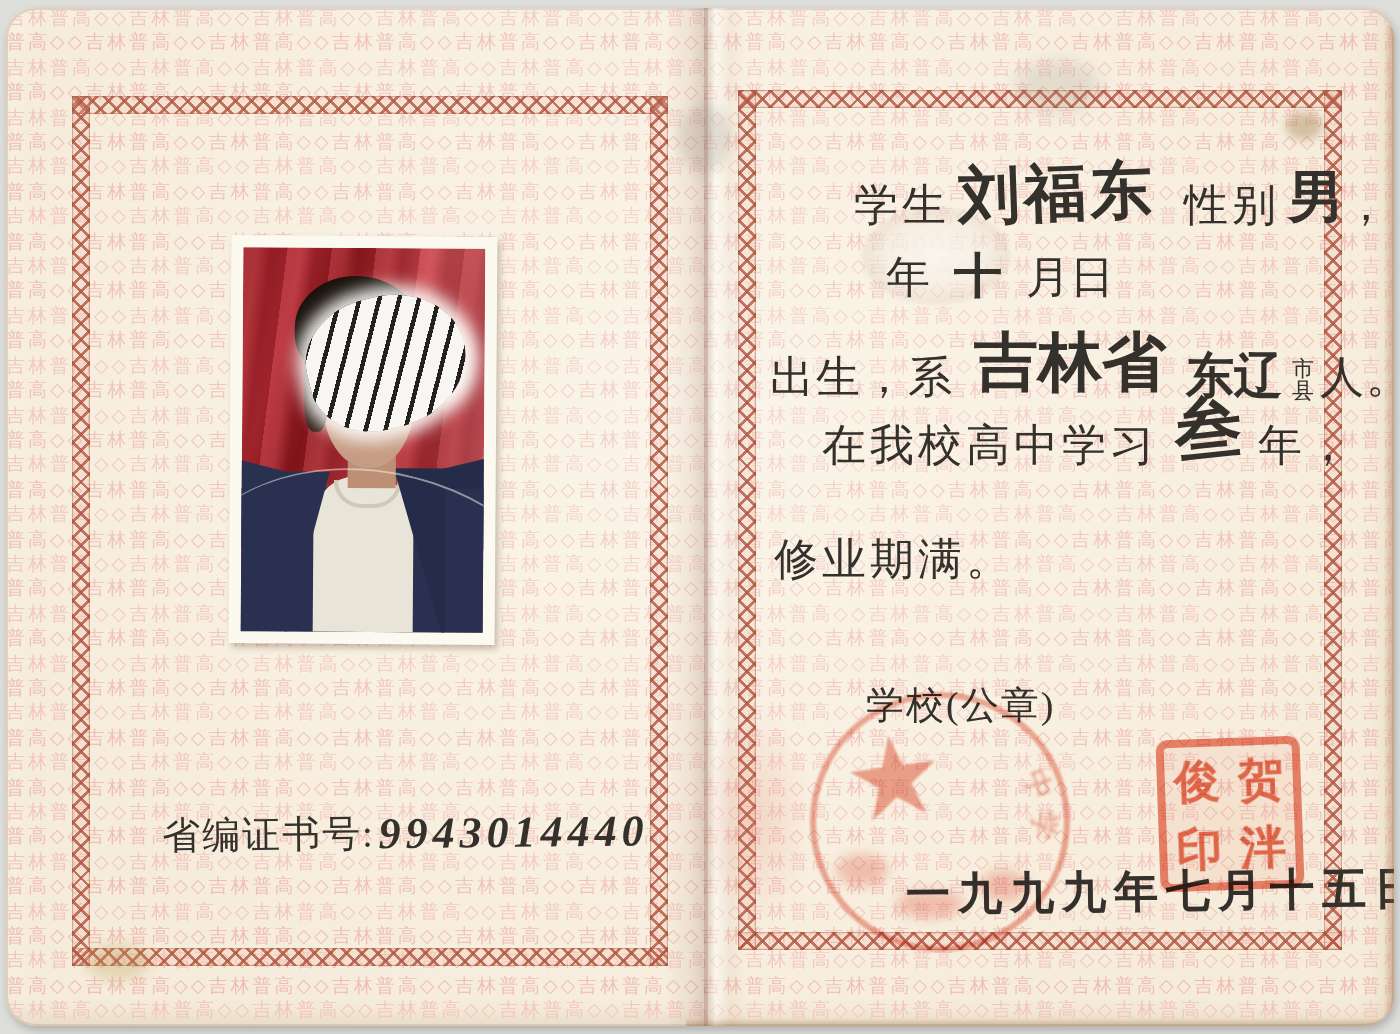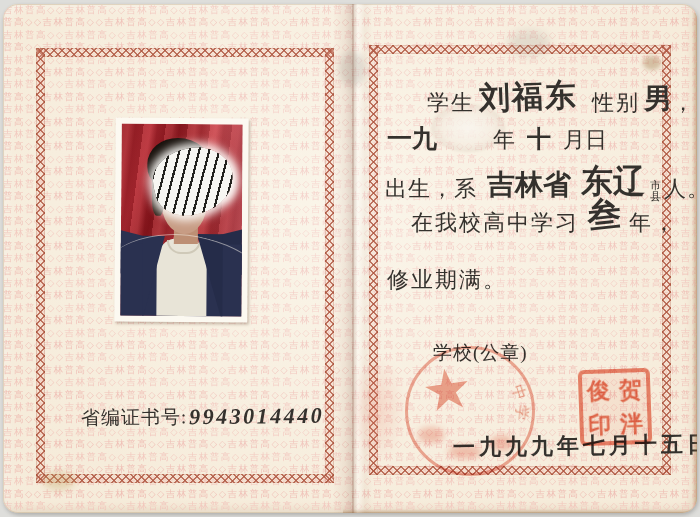--- a/index.html
+++ b/index.html
@@ -100,22 +100,22 @@
   #line2{left:384px;top:118px;}
   #line2 .yp{font-size:25px;}
   #line2 .blank{display:inline-block;width:56px;height:26px;}
   #line2 .t22{font-size:22px;}
   #line2 .h24{font-size:24px;}
   #erase-blob{left:428px;top:100px;width:74px;height:48px;position:absolute;z-index:4;border-radius:50%;
     background:radial-gradient(closest-side, rgba(249,245,238,.95), rgba(244,236,225,.6) 68%, rgba(205,185,168,.25));
     filter:blur(1px);}
   #line3{left:382px;top:156px;}
   #line3 .t22{font-size:22px;letter-spacing:1px;}
-  #line3 .prov{font-size:28px;margin-left:10px;}
-  #line3 .place{font-size:32px;margin-left:10px;}
+  #line3 .prov{font-size:32px;margin-left:10px;}
+  #line3 .place{font-size:24px;margin-left:10px;}
   .stack{display:inline-flex;flex-direction:column;font-size:11px;line-height:11px;margin:0 3px 2px 5px;font-weight:normal;}
   #line4{left:384px;top:188px;margin-left:24px;}
   #line4 .t22{font-size:22px;letter-spacing:2px;}
   #line4 .years{font-size:34px;margin:0 8px;transform:rotate(-6deg);}
   #line5{left:384px;top:228px;font-size:22px;letter-spacing:3px;}
   #line6{left:384px;top:261px;font-size:22px;letter-spacing:2px;}
   #cizheng{left:524px;top:292px;font-size:22px;letter-spacing:5px;}
   #seal-label{left:430px;top:336px;font-size:19px;letter-spacing:1px;}
   #principal{left:522px;top:389px;font-size:21px;letter-spacing:5px;}
   #issue-date{left:450px;top:427px;font-size:22px;letter-spacing:4px;transform:rotate(-.7deg);}
@@ -258,21 +258,20 @@
 
   <div id="line1" class="ink row">
     <span class="lbl">学生</span>
     <span class="name hand">刘福东</span>
     <span class="g-lbl">性别</span>
     <span class="gender hand">男</span>
     <span class="lbl">，</span>
   </div>
 
   <div id="line2" class="ink row">
-    <span class="yp hand">一九</span>
     <span class="blank"></span>
     <span class="t22">年</span>
     <span class="h24 hand" style="margin-left:12px;">十</span>
     <span class="t22" style="margin-left:12px;">月</span>
     <span class="t22">日</span>
   </div>
 
   <div id="line3" class="ink row">
     <span class="t22">出生，系</span>
     <span class="prov hand">吉林省</span>

